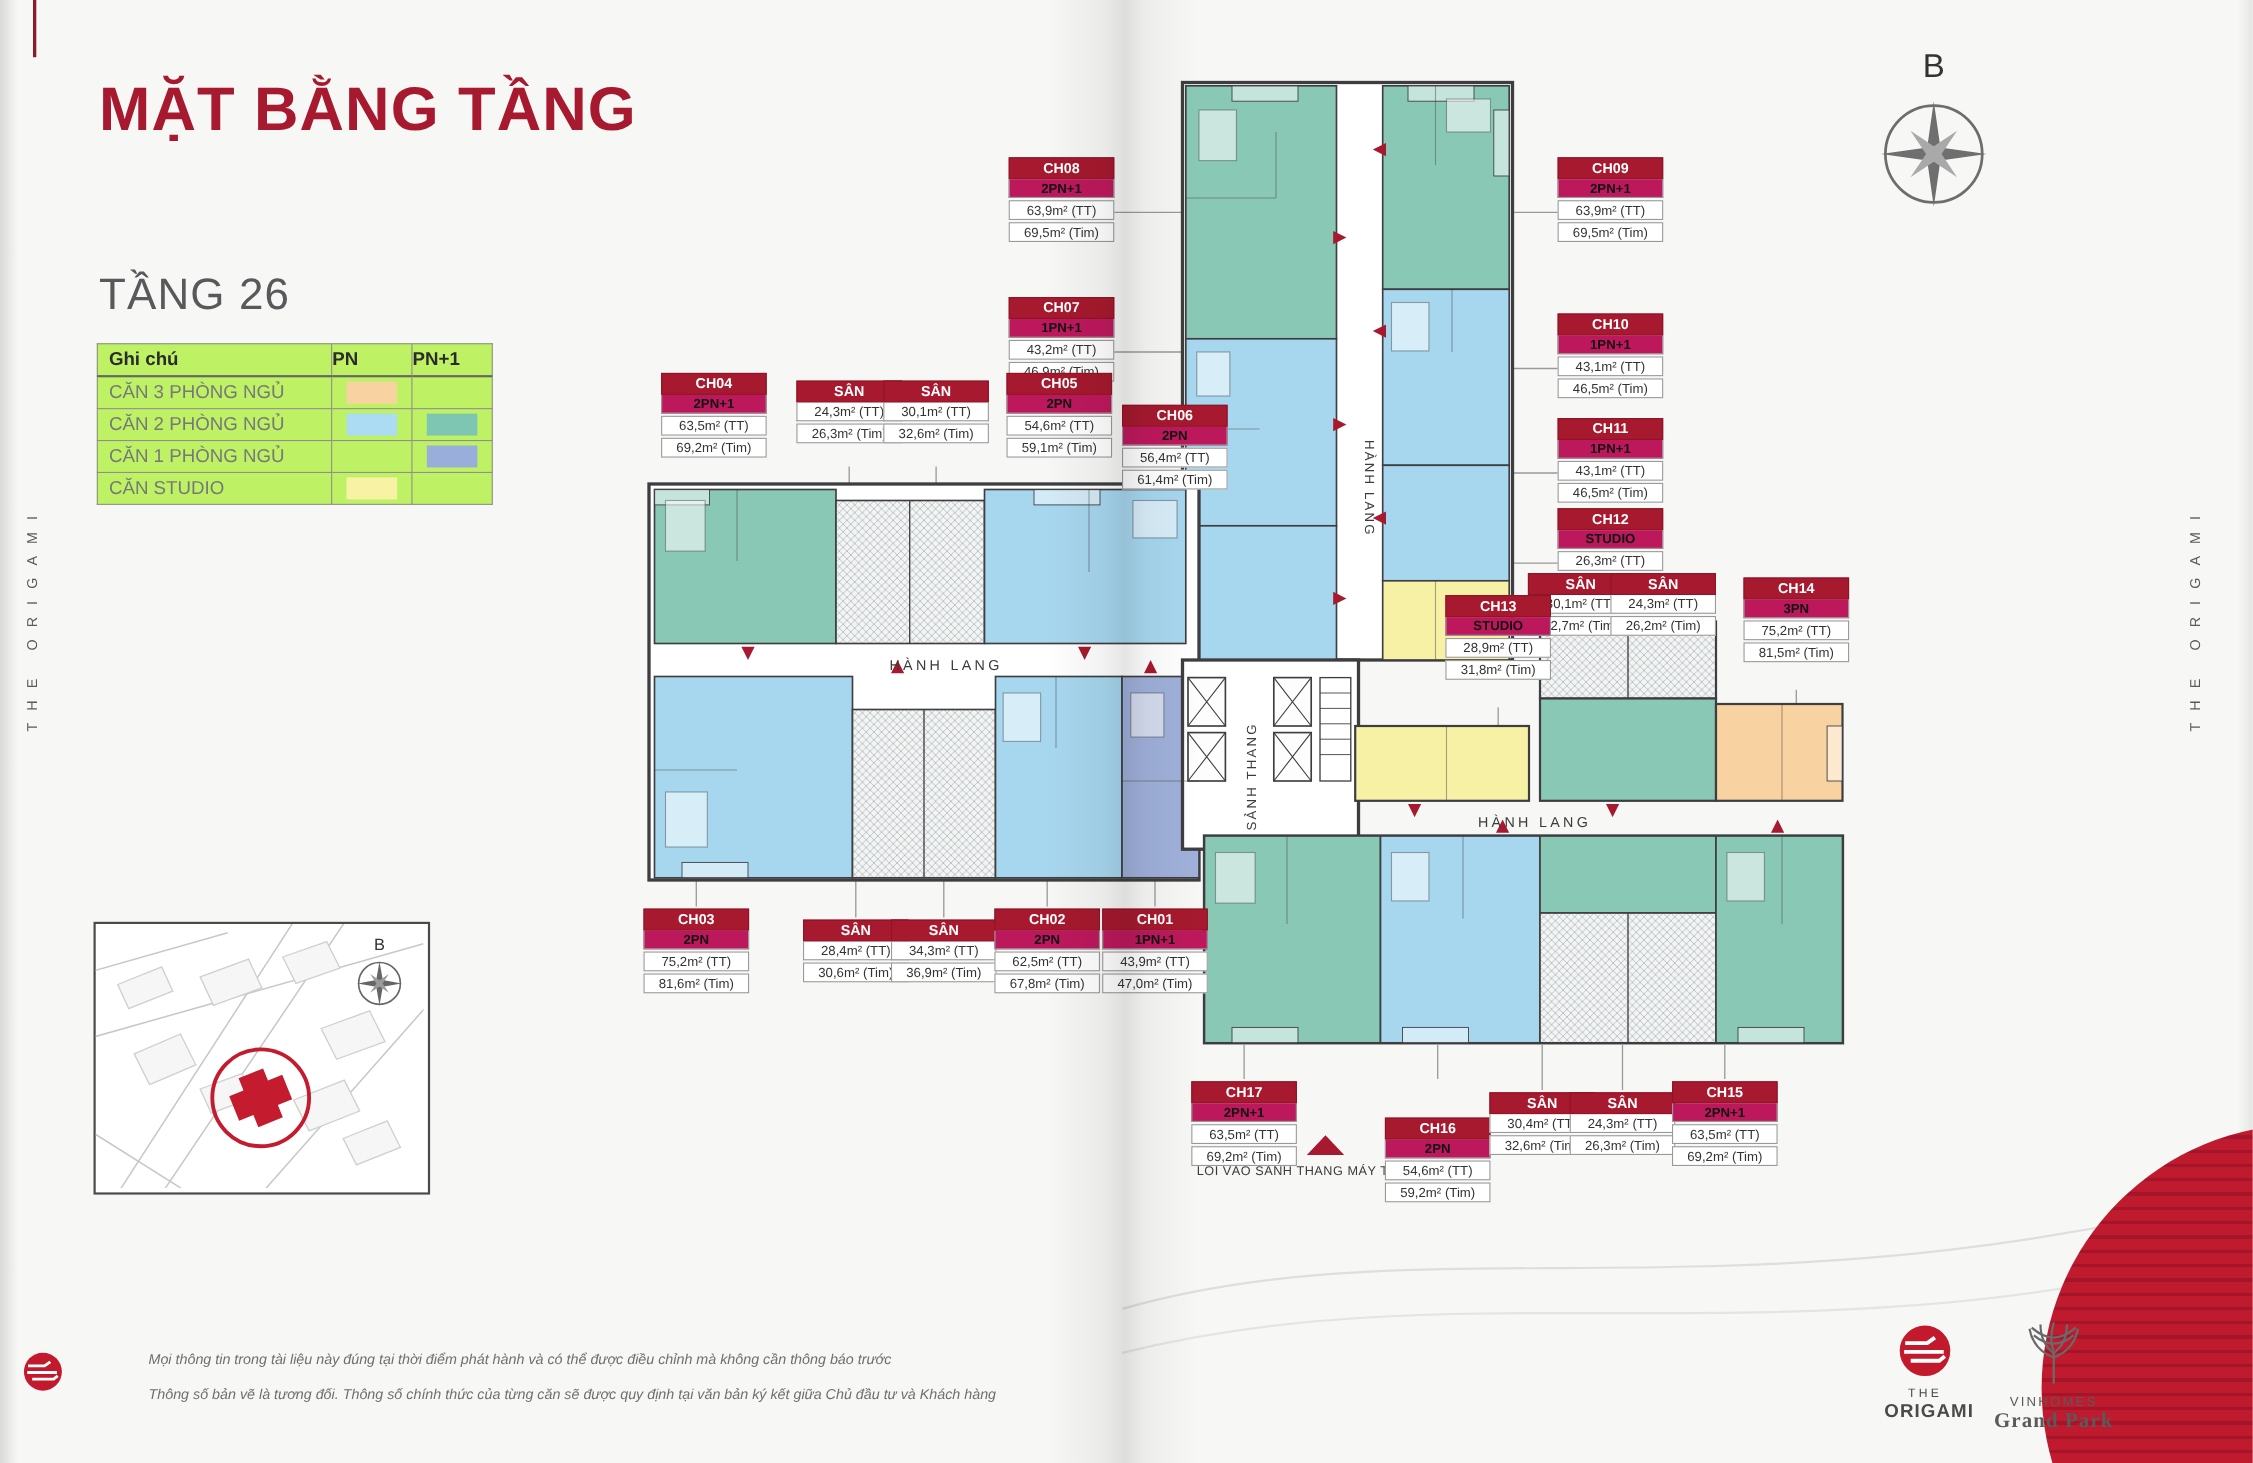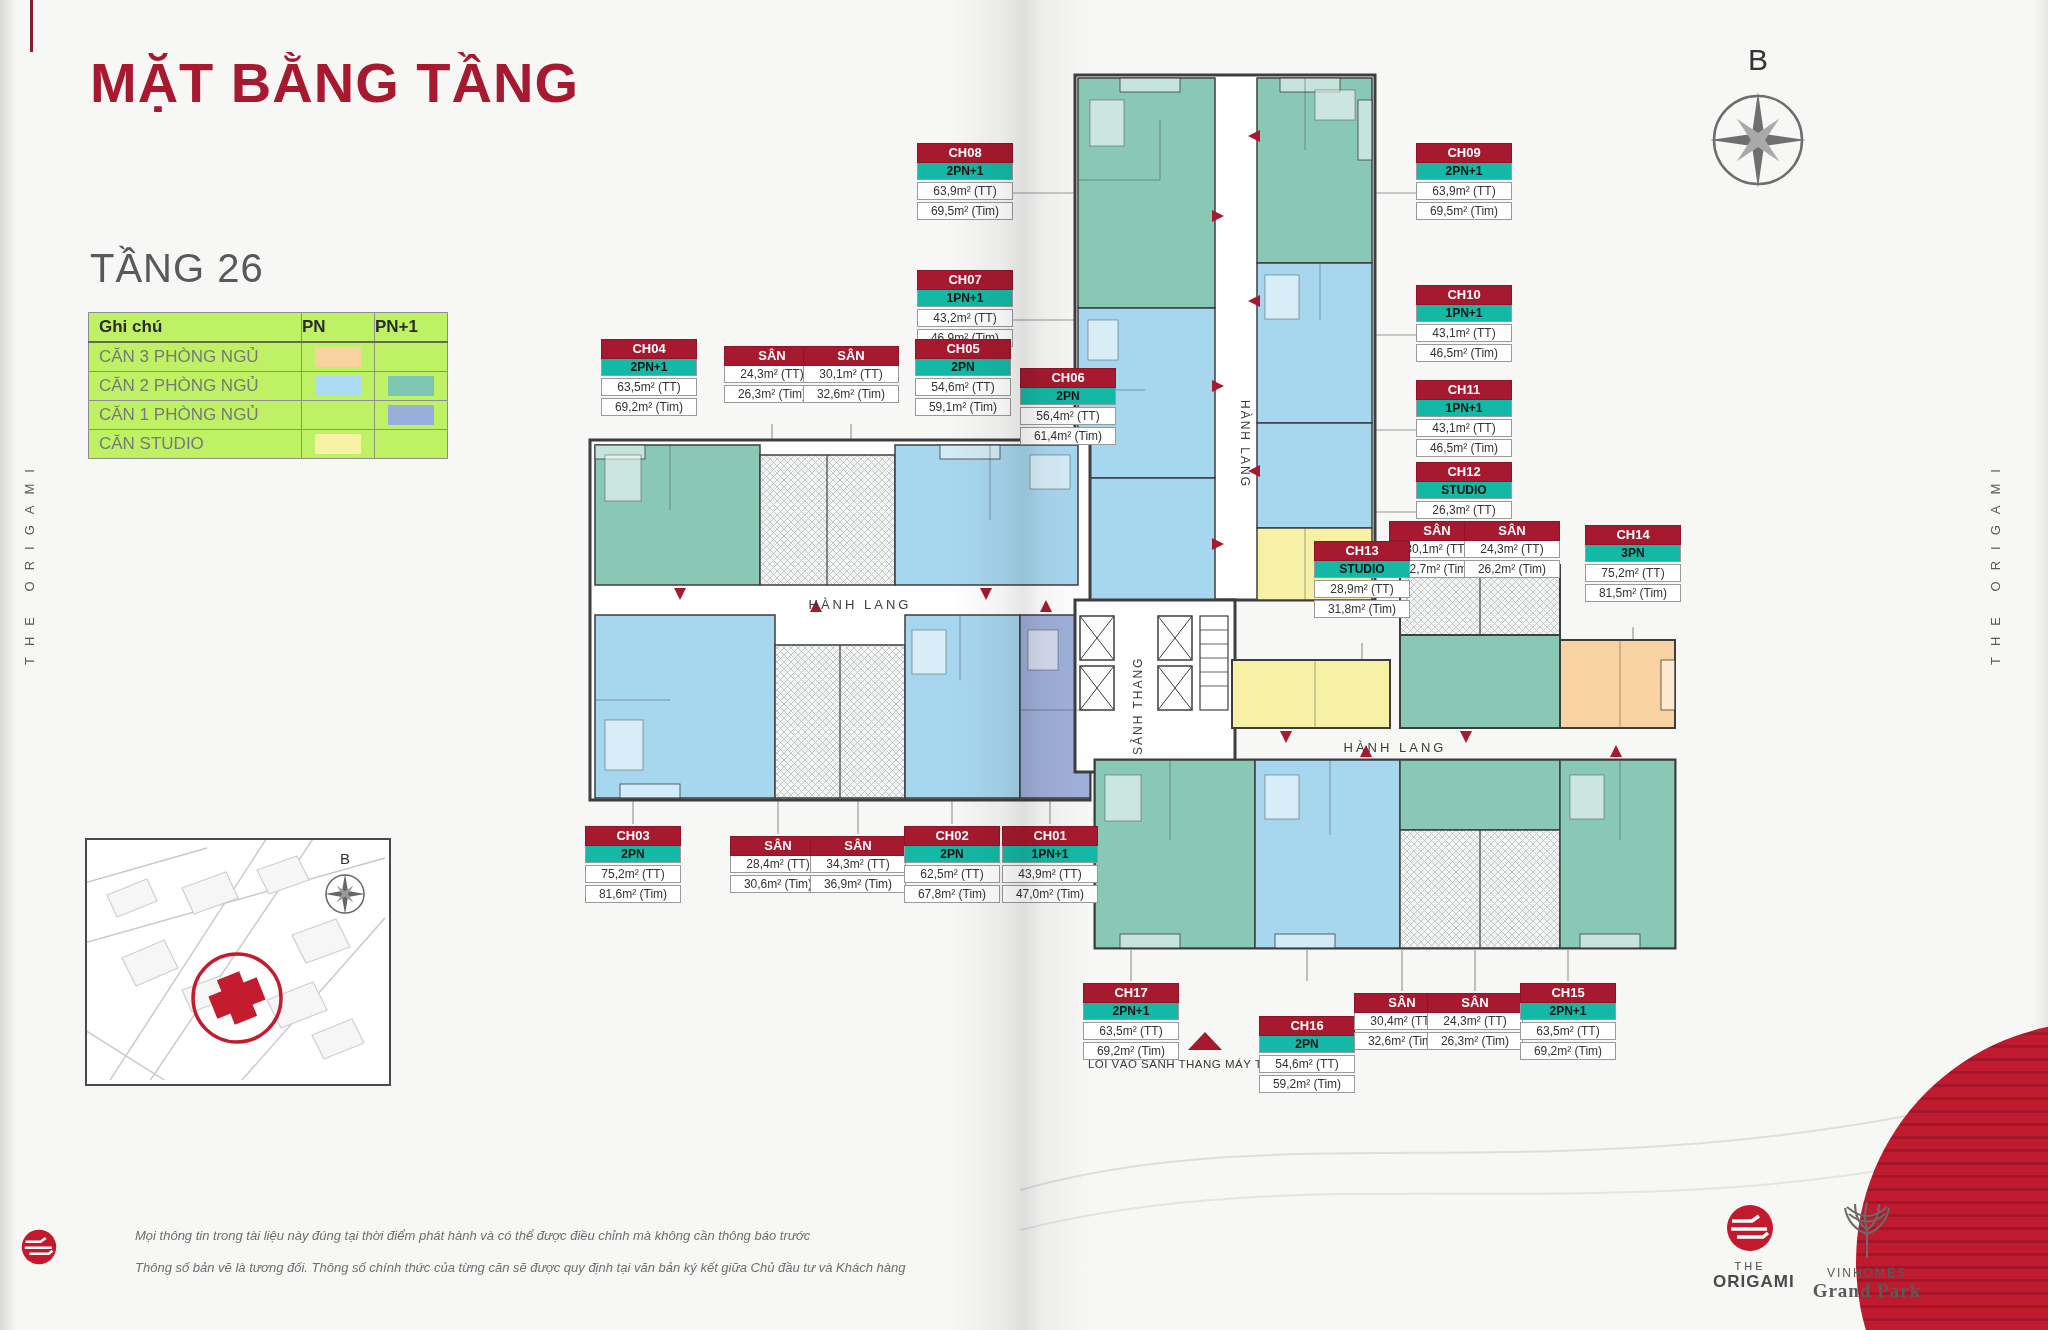--- a/index.html
+++ b/index.html
@@ -8,21 +8,21 @@
   
   .edge-left{position:absolute;left:0;top:0;width:16px;height:100%;
     background:linear-gradient(90deg,rgba(0,0,0,.12),rgba(0,0,0,0));z-index:40;pointer-events:none;}
   .edge-right{position:absolute;right:0;top:0;width:14px;height:100%;
     background:linear-gradient(270deg,rgba(0,0,0,.07),rgba(0,0,0,0));z-index:40;pointer-events:none;}
   .spine{position:absolute;left:950px;top:0;width:140px;height:100%;z-index:39;pointer-events:none;
     background:linear-gradient(90deg,rgba(0,0,0,0) 0%,rgba(0,0,0,.05) 38%,rgba(0,0,0,.10) 52%,rgba(0,0,0,.04) 66%,rgba(0,0,0,0) 100%);}
   .red-tick{position:absolute;left:30px;top:0;width:3px;height:52px;background:#8E1B2C;}
 
   
-  .title{position:absolute;left:90px;top:50px;color:#A6192E;font-weight:bold;
+  .title{position:absolute;left:90px;top:66px;color:#A6192E;font-weight:bold;
          font-size:56px;line-height:66px;letter-spacing:1px;}
   .floor{position:absolute;left:90px;top:246px;color:#58595B;font-size:40px;letter-spacing:1px;}
 
   
   .legend{position:absolute;left:88px;top:312px;border-collapse:collapse;background:#bef264;}
   .legend th,.legend td{border:1px solid #8f8f8f;height:28px;font-size:17px;padding:0 10px;}
   .legend th{color:#2b2b2b;text-align:left;font-weight:bold;border-bottom:2px solid #666;}
   .legend th.c,.legend td.c{text-align:left;padding:0;}
   .legend td.lab{color:#77787a;width:192px;}
   .legend .c{width:72px;}
@@ -31,21 +31,21 @@
   
   .side-text{position:absolute;writing-mode:vertical-rl;transform:rotate(180deg);
     color:#5a5a5a;font-size:13px;letter-spacing:11px;top:392px;height:340px;text-align:center;}
   .side-text.l{left:22px;} .side-text.r{left:1988px;}
 
   
   .ulabel{position:absolute;transform:translateX(-50%);width:96px;text-align:center;z-index:30;
           font-size:12px;line-height:16px;}
   .ulabel .name{background:#A6192E;color:#fff;font-weight:bold;font-size:13px;padding:1px 0;
                 border:1px solid #8f1526;}
-  .ulabel .type{background:#14b8a6;border:1px solid #9a9a9a;border-top:none;font-weight:bold;color:#111;}
+  .ulabel .type{background:#be185d;border:1px solid #9a9a9a;border-top:none;font-weight:bold;color:#111;}
   .ulabel .area{background:#fff;border:1px solid #9a9a9a;margin-top:2px;color:#333;font-size:12px;}
   .ulabel .area.first{margin-top:0;border-top:none;}
 
   
   .note{position:absolute;left:135px;color:#6e6e6e;font-size:13px;font-style:italic;}
   .n1{top:1228px;} .n2{top:1260px;}
 
   .logo{position:absolute;text-align:center;color:#4a4a4a;z-index:45;}
   .logo .t1{font-size:11px;letter-spacing:3px;margin-top:4px;}
   .logo .t2{font-size:17px;font-weight:bold;letter-spacing:1px;}

